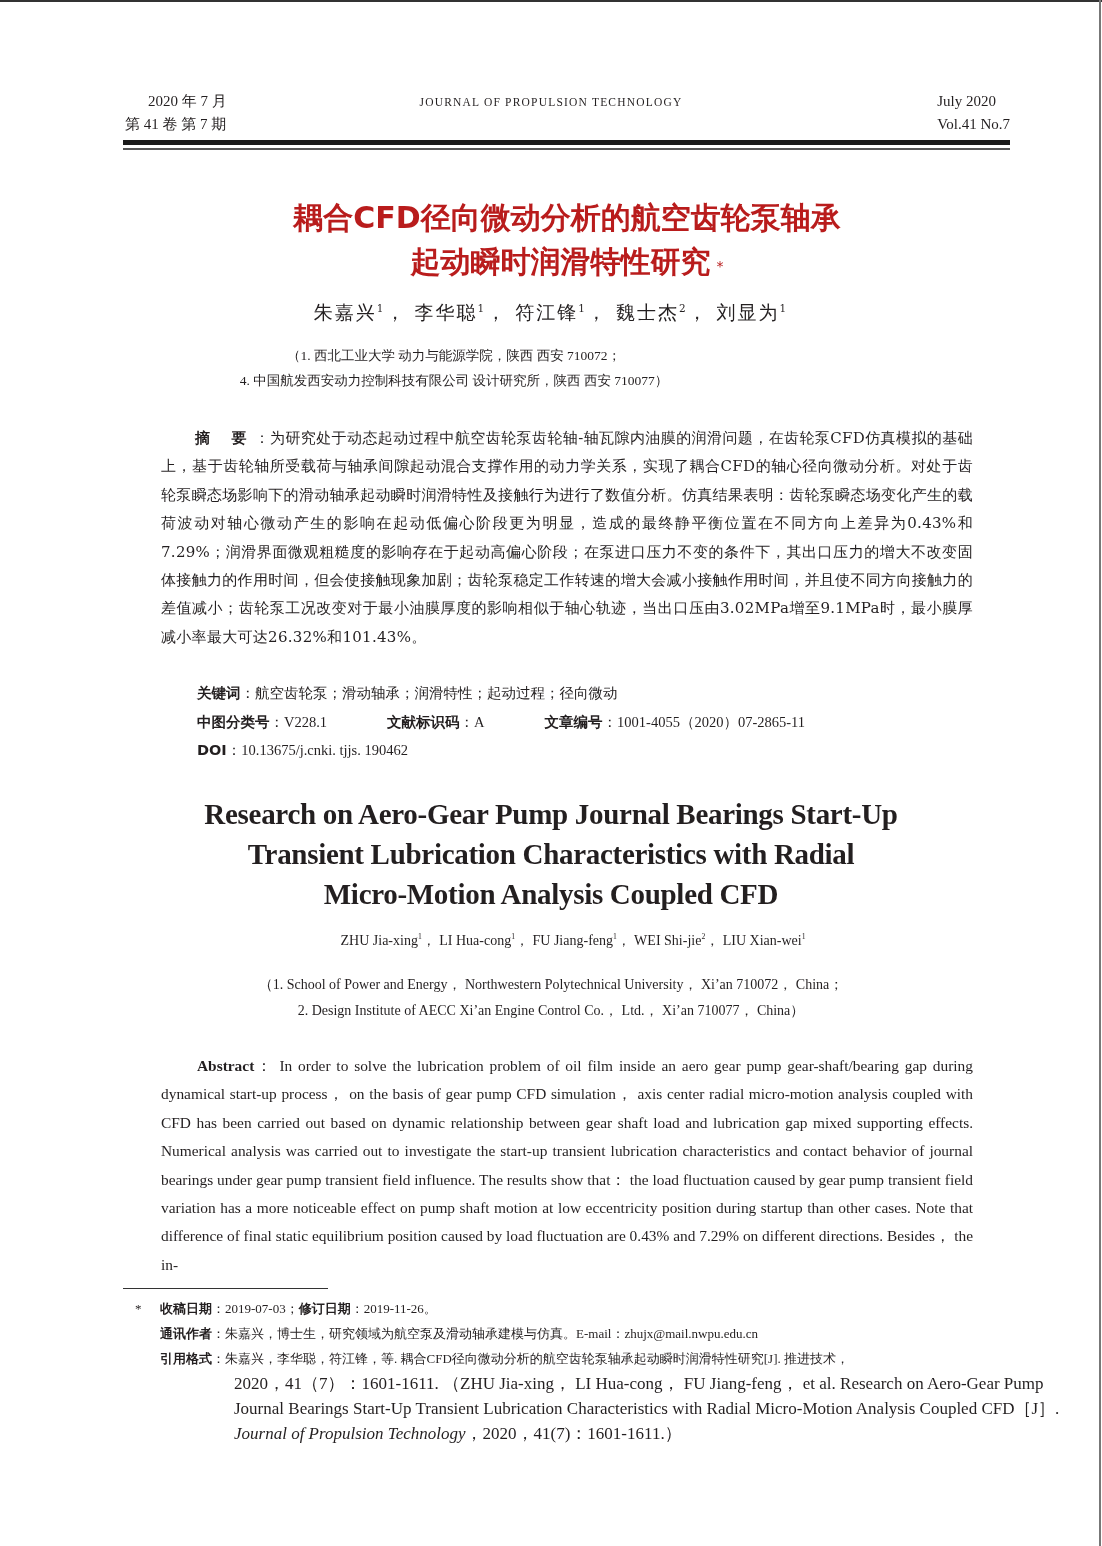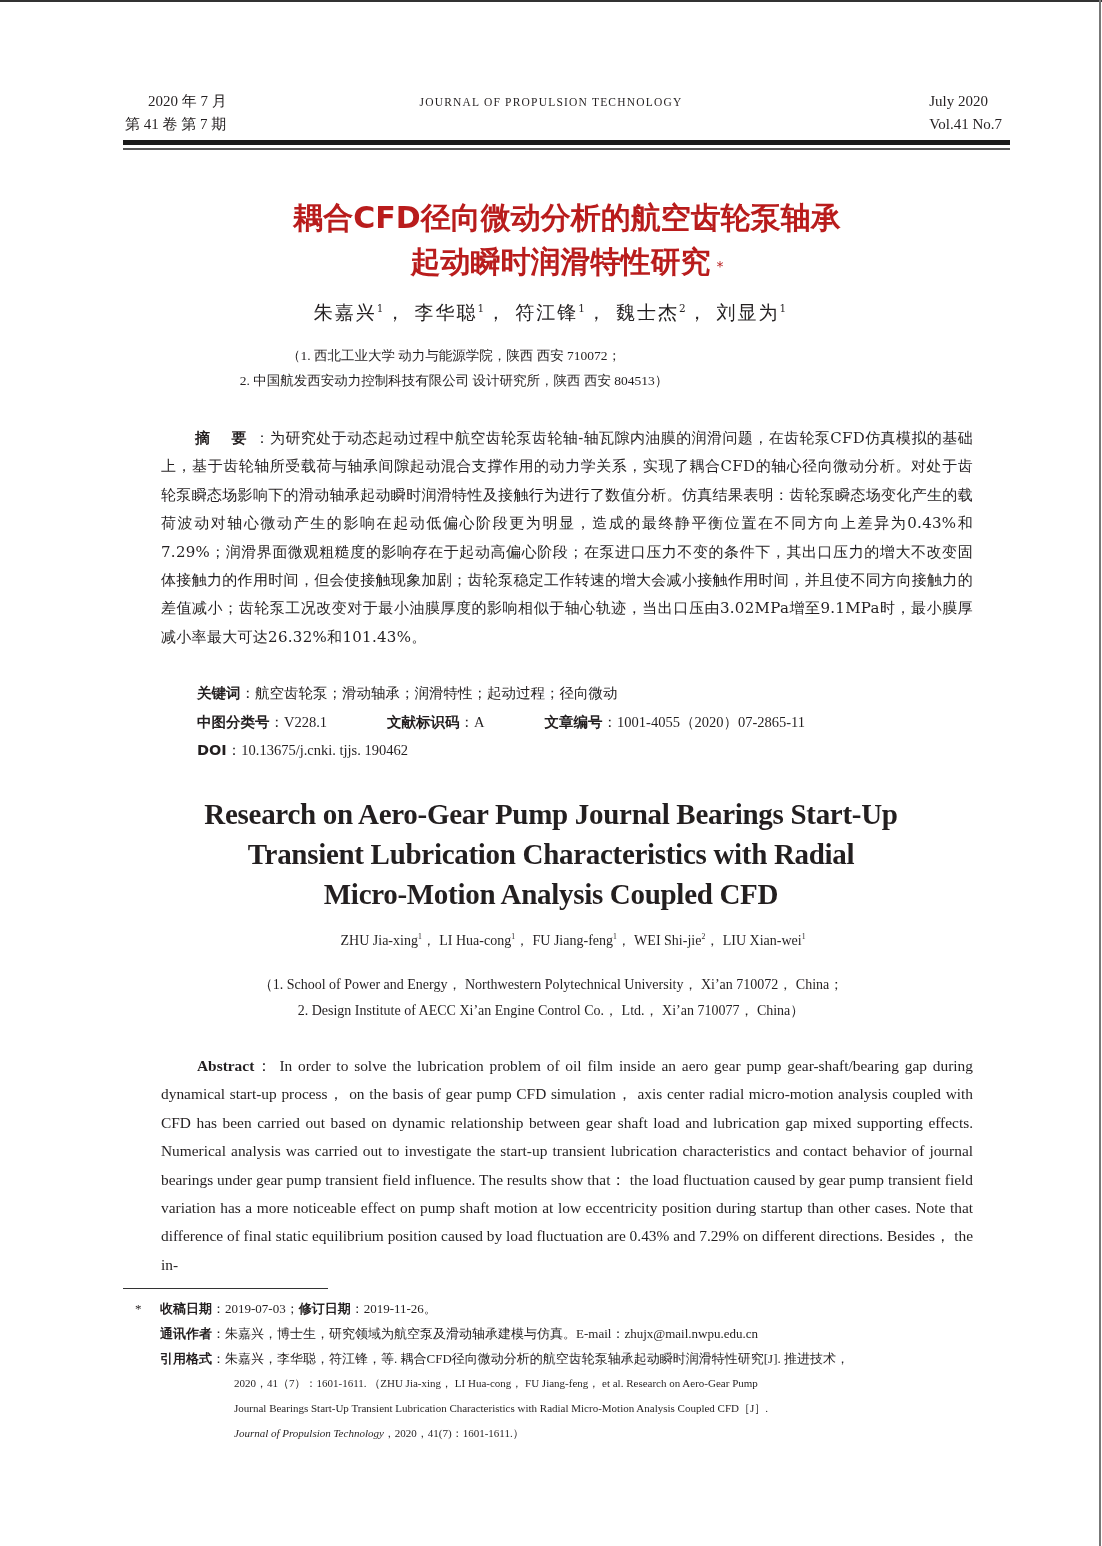--- a/index.html
+++ b/index.html
@@ -12,21 +12,21 @@
 
   .abs { position: absolute; white-space: nowrap; }
   .serif { font-family: "Liberation Serif", "DejaVu Serif", serif; }
 
   
   .hdr-left { left: 148px; top: 90px; font-size: 15px; line-height: 23px; }
   .hdr-left .l2 { margin-left: -23px; }
   .hdr-center { left: 0; width: 1102px; top: 90px; text-align: center; }
   .hdr-center .cn { font-size: 17px; letter-spacing: 13px; line-height: 22px; padding-left: 13px; }
   .hdr-center .en { font-size: 11.5px; letter-spacing: 1.2px; line-height: 20px; margin-top: 2px; }
-  .hdr-right { right: 100px; top: 90px; font-size: 15px; line-height: 23px; text-align: right; }
+  .hdr-right { right: 92px; top: 90px; font-size: 15px; line-height: 23px; text-align: right; }
   .hdr-right .l1 { margin-right: 14px; }
   .rule-thick { position: absolute; left: 123px; top: 140px; width: 887px; height: 5px; background: #1a1a1a; }
   .rule-thin { position: absolute; left: 123px; top: 148px; width: 887px; height: 2px; background: #555; }
 
   
   .cn-title { left: 16px; width: 1102px; top: 196px; text-align: center; font-family: "DejaVu Sans", sans-serif;
               font-size: 30px; line-height: 44px; font-weight: 600; color: #b91c1c; }
   .cn-title .ast { font-size: 14px; vertical-align: top; position: relative; top: 4px; margin-left: 6px; font-weight: normal; }
   .authors-cn { left: 0; width: 1102px; top: 300px; text-align: center; font-size: 19px; letter-spacing: 2px; }
   .authors-cn sup, .authors-en sup { font-size: 0.55em; }
@@ -50,21 +50,21 @@
   .abstract-en { top: 1052px; font-family: "Liberation Serif", serif; font-size: 15.4px; line-height: 28.4px; }
   .abstract-en .lbl { font-weight: bold; margin-left: 36px; }
 
   .fn-rule { position: absolute; left: 123px; top: 1288px; width: 205px; height: 1px; background: #333; }
   .fn { position: absolute; font-size: 13px; line-height: 25px; white-space: nowrap; }
   .fn .k { font-family: "DejaVu Sans", sans-serif; font-weight: bold; }
   .fn-star { left: 135px; top: 1296px; }
   .fn1 { left: 160px; top: 1296px; }
   .fn2 { left: 160px; top: 1321px; }
   .fn3 { left: 160px; top: 1346px; }
-  .fn-cont { left: 234px; font-family: "Liberation Serif", serif; font-size: 11px; line-height: 25px; white-space: nowrap; position: absolute; }
+  .fn-cont { left: 234px; font-family: "Liberation Serif", serif; font-size: 17px; line-height: 25px; white-space: nowrap; position: absolute; }
   .fn4 { top: 1371px; }
   .fn5 { top: 1396px; text-align: center; }
   .fn6 { top: 1421px; }
   .fn6 i { font-style: italic; }
 </style>
 </head>
 <body>
 
 <div class="page-border-top"></div>
 <div class="page-border-right"></div>
@@ -91,21 +91,21 @@
 <div class="abs authors-cn">
   <span><span>朱嘉兴</span><sup>1</sup></span>，
   <span><span>李华聪</span><sup>1</sup></span>，
   <span><span>符江锋</span><sup>1</sup></span>，
   <span><span>魏士杰</span><sup>2</sup></span>，
   <span><span>刘显为</span><sup>1</sup></span>
 </div>
 
 <div class="abs affil-cn serif">
   <div>（1. 西北工业大学 动力与能源学院，陕西 西安  710072；</div>
-  <div>2. 中国航发西安动力控制科技有限公司 设计研究所，陕西 西安  804513）</div>
+  <div>4. 中国航发西安动力控制科技有限公司 设计研究所，陕西 西安  710077）</div>
 </div>
 
 <div class="para abstract-cn"><span class="lbl">摘 要</span><span>：为研究处于动态起动过程中航空齿轮泵齿轮轴-轴瓦隙内油膜的润滑问题，在齿轮泵CFD仿真模拟的基础上，基于齿轮轴所受载荷与轴承间隙起动混合支撑作用的动力学关系，实现了耦合CFD的轴心径向微动分析。对处于齿轮泵瞬态场影响下的滑动轴承起动瞬时润滑特性及接触行为进行了数值分析。仿真结果表明：齿轮泵瞬态场变化产生的载荷波动对轴心微动产生的影响在起动低偏心阶段更为明显，造成的最终静平衡位置在不同方向上差异为0.43%和7.29%；润滑界面微观粗糙度的影响存在于起动高偏心阶段；在泵进口压力不变的条件下，其出口压力的增大不改变固体接触力的作用时间，但会使接触现象加剧；齿轮泵稳定工作转速的增大会减小接触作用时间，并且使不同方向接触力的差值减小；齿轮泵工况改变对于最小油膜厚度的影响相似于轴心轨迹，当出口压由3.02MPa增至9.1MPa时，最小膜厚减小率最大可达26.32%和101.43%。</span></div>
 
 <div class="abs meta kw"><span class="k">关键词</span><span>：航空齿轮泵；滑动轴承；润滑特性；起动过程；径向微动</span></div>
 <div class="abs meta clc serif"><span class="k">中图分类号</span><span>：V228.1</span><span class="gap"></span><span class="k">文献标识码</span><span>：A</span><span class="gap"></span><span class="k">文章编号</span><span>：1001-4055（2020）07-2865-11</span></div>
 <div class="abs meta doi serif"><span class="k">DOI</span><span>：10.13675/j.cnki. tjjs. 190462</span></div>
 
 <div class="abs en-title">
   <div>Research on Aero-Gear Pump Journal Bearings Start-Up</div>

